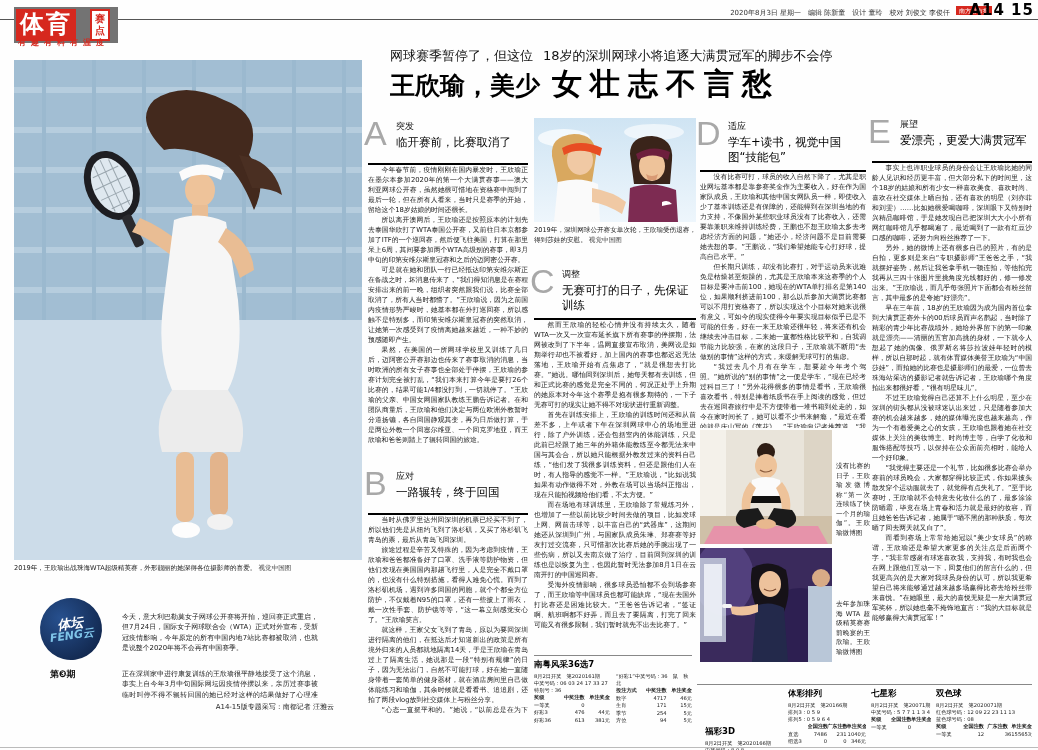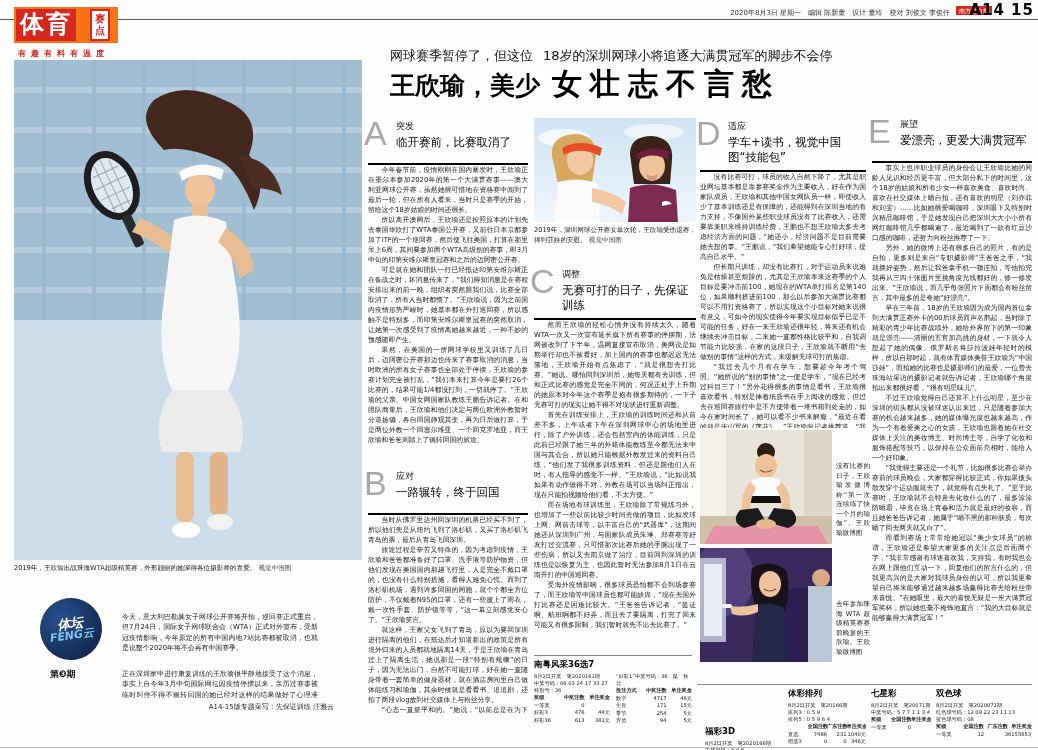--- a/index.html
+++ b/index.html
@@ -1,25 +1,25 @@
 <!DOCTYPE html>
 <html><head>
 <meta charset="utf-8">
 <style>
   html,body{margin:0;padding:0;background:#e8e8e8;}
   #page{position:relative;width:1038px;height:750px;background:#fefefe;margin:0 auto;
         font-family:"DejaVu Sans","Liberation Sans",sans-serif;color:#1a1a1a;overflow:hidden;}
   
   .top-rule{position:absolute;left:0;top:19px;width:1038px;height:1px;background:#555;}
   .bottom-rule{position:absolute;left:0;top:747px;width:1038px;height:1px;background:#bbb;}
-  .logo-wrap{position:absolute;left:14px;top:7px;background:#f97316;padding:2px 8px 2px 2px;display:flex;align-items:stretch;}
+  .logo-wrap{position:absolute;left:14px;top:7px;background:#737373;padding:2px 8px 2px 2px;display:flex;align-items:stretch;}
   .logo-main{background:#d6281e;color:#fff;font-weight:bold;font-size:24px;line-height:30px;padding:0 4px;letter-spacing:2px;}
   .logo-sub{border:2px solid #d6281e;color:#d6281e;font-weight:bold;font-size:10px;line-height:12px;
             width:14px;text-align:center;word-break:break-all;padding:2px 1px;margin-left:14px;background:#fff;}
-  .tagline{position:absolute;left:18px;top:48px;color:#d6281e;font-size:8px;font-weight:bold;letter-spacing:5px;white-space:nowrap;}
+  .tagline{position:absolute;left:18px;top:37px;color:#d6281e;font-size:8px;font-weight:bold;letter-spacing:5px;white-space:nowrap;}
   .dateline{position:absolute;right:88px;top:8px;font-size:7px;color:#333;white-space:nowrap;}
   .brand-badge{position:absolute;right:46px;top:6px;background:#d6281e;color:#fff;font-size:6px;line-height:9px;padding:0 3px;white-space:nowrap;}
   .page-no{position:absolute;right:4px;top:1px;font-size:15px;font-weight:bold;color:#000;letter-spacing:1px;}
   
   .kicker{position:absolute;left:390px;top:47px;font-size:13px;color:#111;white-space:nowrap;}
   .kicker .gap{display:inline-block;width:10px;}
   .main-title{position:absolute;left:390px;top:64px;white-space:nowrap;font-weight:bold;color:#000;}
   .mt-left{font-size:25px;letter-spacing:0px;}
   .mt-right{font-size:30px;letter-spacing:8px;margin-left:12px;}
   
@@ -296,21 +296,21 @@
   <div class="promo-circle">
     <div class="promo-l1">体坛</div>
     <div class="promo-l2">FENG云</div>
   </div>
   <div class="promo-issue">第❸期</div>
   <div class="promo-text">
       <p>今天，意大利巴勒莫女子网球公开赛将开拍，巡回赛正式重启，但7月24日，国际女子网球联合会（WTA）正式对外宣布，受新冠疫情影响，今年原定的所有中国内地7站比赛都被取消，也就是说整个2020年将不会再有中国赛季。</p>
       <p>正在深圳家中进行康复训练的王欣瑜很平静地接受了这个消息，事实上自今年3月中旬国际网坛因疫情停摆以来，亲历过赛事被临时叫停不得不辗转回国的她已经对这样的结果做好了心理准备。</p>
       <p>从昔日大满贯青少年赛的双打冠军，到国内闯入大满贯正赛的00后第一人，王欣瑜早已明白职业球员的晋级道路就是在克服一个又一个挫折，而疫情只是计划之外的另一种挫折，所以即便眼下的行程被全盘打乱，才18岁的她还有足够时间去成长，笑对暂时的困境，是为了将来更坚定地去追逐大满贯冠军梦想。</p>
     </div>
-  <div class="promo-byline">A14-15版专题采写：先保证训练 汪雅云</div>
+  <div class="promo-byline">A14-15版专题采写：南都记者 汪雅云</div>
 
   <div class="lot-rule" style="left:534px;top:655px;width:158px;"></div>
   <div class="lot-rule" style="left:697px;top:684px;width:335px;"></div>
 
   <div class="lot" style="left:534px;top:656px;width:158px;height:90px;">
     <div class="lot-title">南粤风采36选7</div>
     <div class="lot-flex">
       <div>
         <div class="lot-meta">
             <div>8月2日开奖　第2020161期</div>

